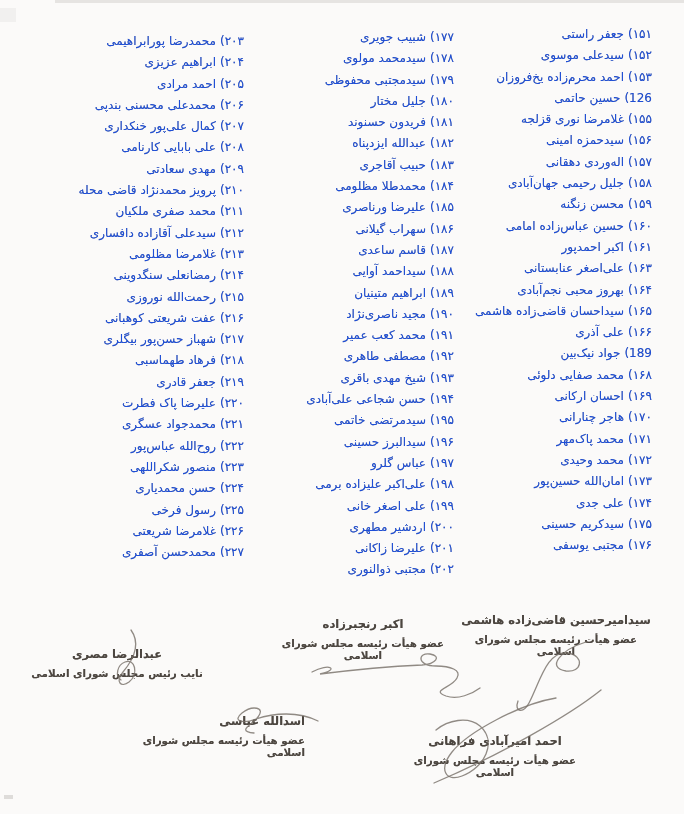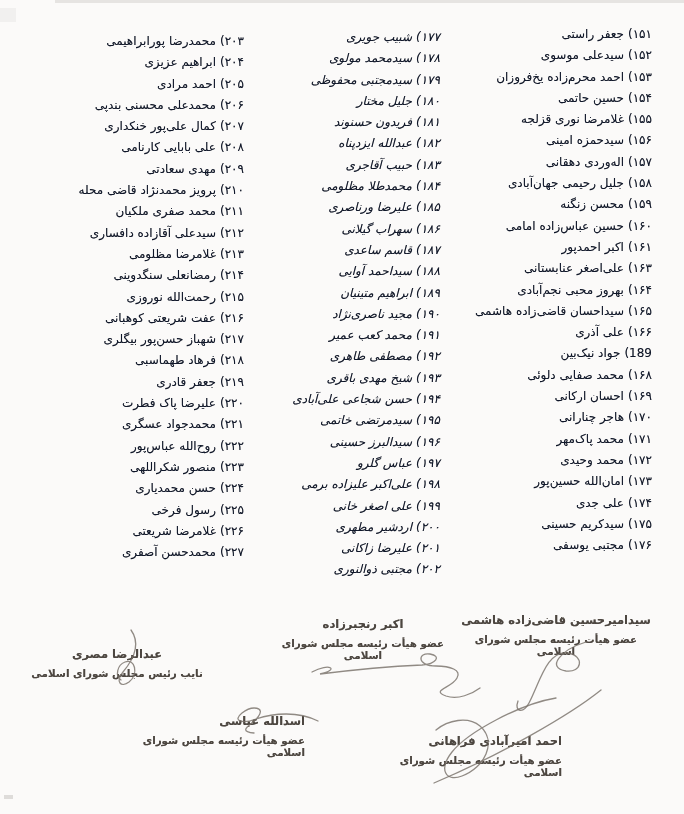--- a/index.html
+++ b/index.html
@@ -9,61 +9,61 @@
     font-family:"DejaVu Sans",sans-serif;
     position:relative;overflow:hidden;
   }
   .page{position:absolute;inset:0;}
   .scan-band{position:absolute;top:0;left:55px;width:629px;height:3px;background:#dad8d6;opacity:.65;}
   .scan-smudge{position:absolute;top:8px;left:0;width:16px;height:14px;background:#f1f0ef;}
   .scan-dot{position:absolute;top:795px;left:4px;width:9px;height:4px;background:#dedcda;}
 
   .col{
     position:absolute;direction:rtl;text-align:right;
-    color:#0f172a;font-size:12px;white-space:nowrap;
+    color:#1d4ed8;font-size:12px;white-space:nowrap;
     text-shadow:0 0 .5px rgba(71,67,64,.5);
     margin-left:32px;
   }
   .col-1{top:24px;right:32px;}
-  .col-2{top:27px;right:244px;font-style:italic;}
+  .col-2{top:27px;right:230px;}
   .col-3{top:31px;right:440px;}
   .row{height:21.3px;line-height:21.3px;}
   .row .num{letter-spacing:.2px;}
   .row .nm{margin-right:4px;}
 
   .sig{
     position:absolute;direction:rtl;text-align:center;
     color:#4c4640;font-weight:700;
     text-shadow:0 0 .6px rgba(76,70,64,.55);
   }
   .sig-name{font-size:11.5px;line-height:13px;}
   .sig-role{font-size:10.3px;line-height:12px;margin-top:6px;}
   .sig-1{top:614px;left:456px;width:200px;}
   .sig-2{top:618px;left:268px;width:190px;}
   .sig-3{top:624px;left:22px;width:190px;margin-top:24px;}
   .sig-4{top:715px;left:115px;width:190px;text-align:right;}
-  .sig-5{top:735px;left:372px;width:190px;text-align:right;}
+  .sig-5{top:735px;left:400px;width:190px;}
 
   svg.scribbles{position:absolute;top:0;left:0;pointer-events:none;}
   svg.scribbles path{fill:none;stroke:#756e67;stroke-width:1.3;stroke-linecap:round;opacity:.8;}
 </style>
 </head>
 <body>
 
 <div class="page">
 
   <div class="scan-band"></div>
   <div class="scan-smudge"></div>
   <div class="scan-dot"></div>
 
   <div class="col col-1">
       <div class="row"><span class="num">۱۵۱)</span><span class="nm">جعفر راستی</span></div>
       <div class="row"><span class="num">۱۵۲)</span><span class="nm">سیدعلی موسوی</span></div>
       <div class="row"><span class="num">۱۵۳)</span><span class="nm">احمد محرم‌زاده یخ‌فروزان</span></div>
-      <div class="row"><span class="num">۱۵۴)</span><span class="nm">حسین حاتمی</span></div>
+      <div class="row"><span class="num">126)</span><span class="nm">حسین حاتمی</span></div>
       <div class="row"><span class="num">۱۵۵)</span><span class="nm">غلامرضا نوری قزلجه</span></div>
       <div class="row"><span class="num">۱۵۶)</span><span class="nm">سیدحمزه امینی</span></div>
       <div class="row"><span class="num">۱۵۷)</span><span class="nm">اله‌وردی دهقانی</span></div>
       <div class="row"><span class="num">۱۵۸)</span><span class="nm">جلیل رحیمی جهان‌آبادی</span></div>
       <div class="row"><span class="num">۱۵۹)</span><span class="nm">محسن زنگنه</span></div>
       <div class="row"><span class="num">۱۶۰)</span><span class="nm">حسین عباس‌زاده امامی</span></div>
       <div class="row"><span class="num">۱۶۱)</span><span class="nm">اکبر احمدپور</span></div>
       <div class="row"><span class="num">۱۶۳)</span><span class="nm">علی‌اصغر عنابستانی</span></div>
       <div class="row"><span class="num">۱۶۴)</span><span class="nm">بهروز محبی نجم‌آبادی</span></div>
       <div class="row"><span class="num">۱۶۵)</span><span class="nm">سیداحسان قاضی‌زاده هاشمی</span></div>

